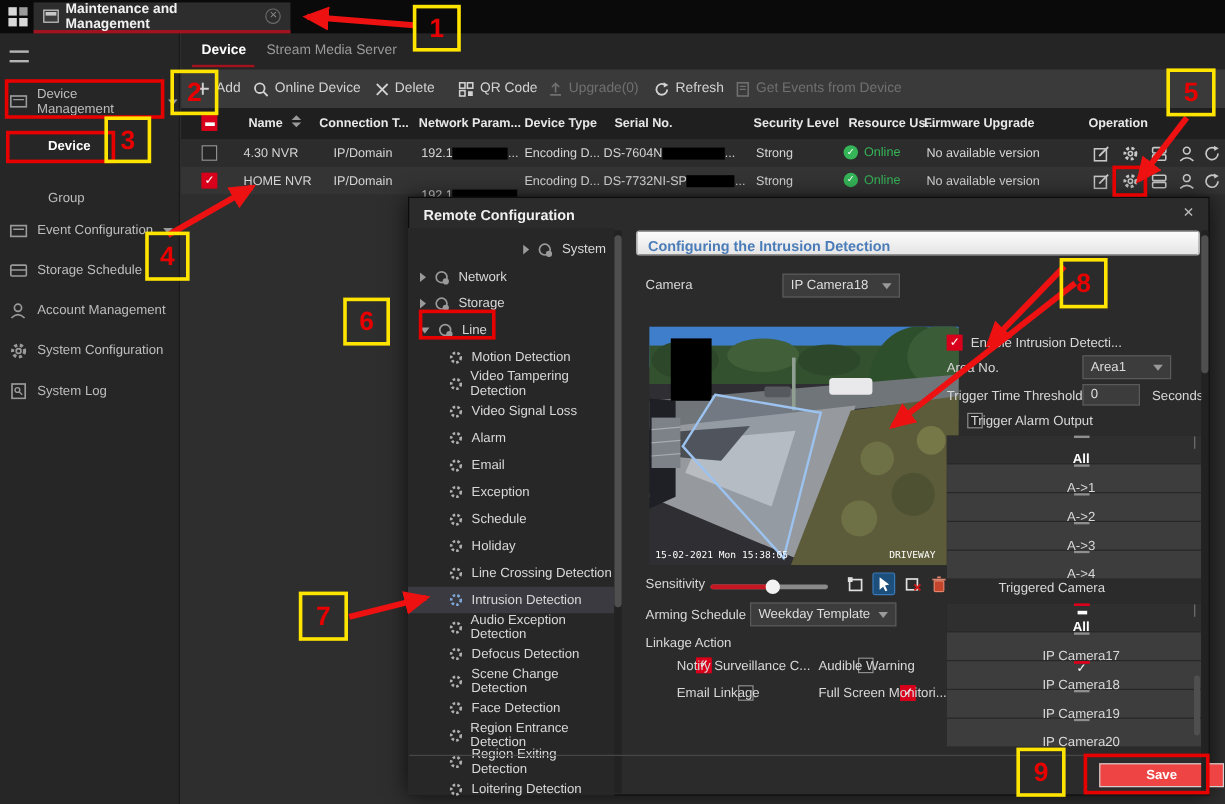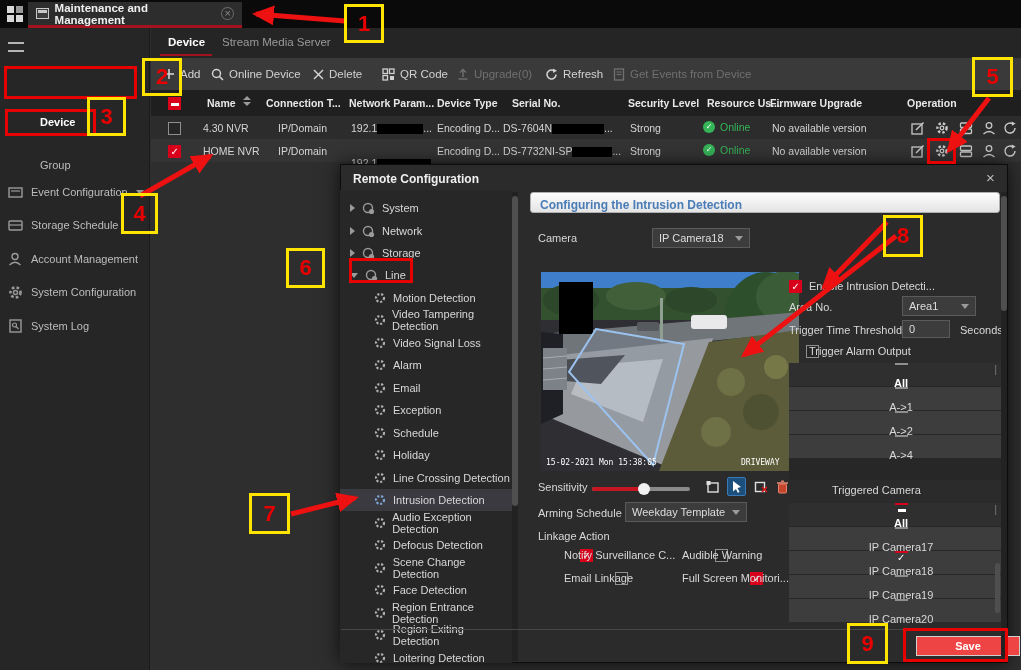--- a/index.html
+++ b/index.html
@@ -91,20 +91,28 @@
     <div class="abs maintab">
       <span class="ticon"></span>
       <span class="ttl">Maintenance and Management</span>
       <span class="tclose">×</span>
     </div>
   </div>
 
   
   <div class="abs sidebar">
     <div class="abs burger" style="left:8px;top:14px;"></div>
+    <div class="abs snav" style="left:8px;top:45px;width:140px;height:24px;">
+      <svg width="15" height="13">
+          <rect x="1" y="1" width="13" height="9" fill="none" stroke="#9a9a9a" stroke-width="1.4"></rect>
+          <line x1="3" y1="4" x2="12" y2="4" stroke="#9a9a9a" stroke-width="1.2"></line>
+        </svg>
+      <span>Device Management</span>
+      <span class="car-d" style="margin-left:2px;"></span>
+    </div>
     <div class="abs snav sel" style="left:40px;top:83px;width:100px;height:22px;">
       <span>Device</span>
     </div>
     <div class="abs snav" style="left:40px;top:126px;width:100px;height:22px;">
       <span>Group</span>
     </div>
     <div class="abs snav" style="left:8px;top:153px;width:140px;height:22px;">
       <svg width="15" height="13">
           <rect x="1" y="2" width="13" height="9" fill="none" stroke="#9a9a9a" stroke-width="1.4"></rect>
           <line x1="3" y1="5" x2="12" y2="5" stroke="#9a9a9a" stroke-width="1.2"></line>
@@ -297,21 +305,21 @@
   </div>
 
   
   <div class="abs dialog">
     <span class="abs dtitle" style="left:12px;top:7px;">Remote Configuration</span>
     <span class="abs" style="left:645px;top:4px;color:#bbb;font-size:15px;">×</span>
   </div>
 
   
   <div class="abs tree">
-    <div class="abs titem" style="left:10px;top:7px;width:155px;">
+    <div class="abs titem" style="left:10px;top:7px;width:155px;justify-content:flex-end;">
         <span class="car-r"></span>
         <svg width="13" height="13">
           <circle cx="6" cy="6" r="4.5" fill="none" stroke="#9a9a9a" stroke-width="1.4"></circle>
           <circle cx="9.5" cy="9.5" r="2.6" fill="#9a9a9a"></circle>
         </svg>
         <span>System</span>
       </div>
     <div class="abs titem" style="left:10px;top:30px;width:155px;">
         <span class="car-r"></span>
         <svg width="13" height="13">
@@ -518,20 +526,24 @@
     <div class="mrow">
         <span class="cb"></span>
         <span>A-&gt;1</span>
       </div>
     <div class="mrow">
         <span class="cb"></span>
         <span>A-&gt;2</span>
       </div>
     <div class="mrow">
         <span class="cb"></span>
+        <span>A-&gt;3</span>
+      </div>
+    <div class="mrow">
+        <span class="cb"></span>
         <span>A-&gt;4</span>
       </div>
   </div>
 
   
   <span class="abs dlab" style="left:538px;top:481px;">Sensitivity</span>
   <div class="abs" style="left:592px;top:487px;width:98px;height:4px;background:#8a8a8a;border-radius:2px;">
     <div style="height:4px;background:#c51622;border-radius:2px;width:53%;"></div>
     <div style="position:absolute;top:-4px;left:53%;width:12px;height:12px;margin-left:-6px;border-radius:50%;background:#f2f2f2;"></div>
   </div>

